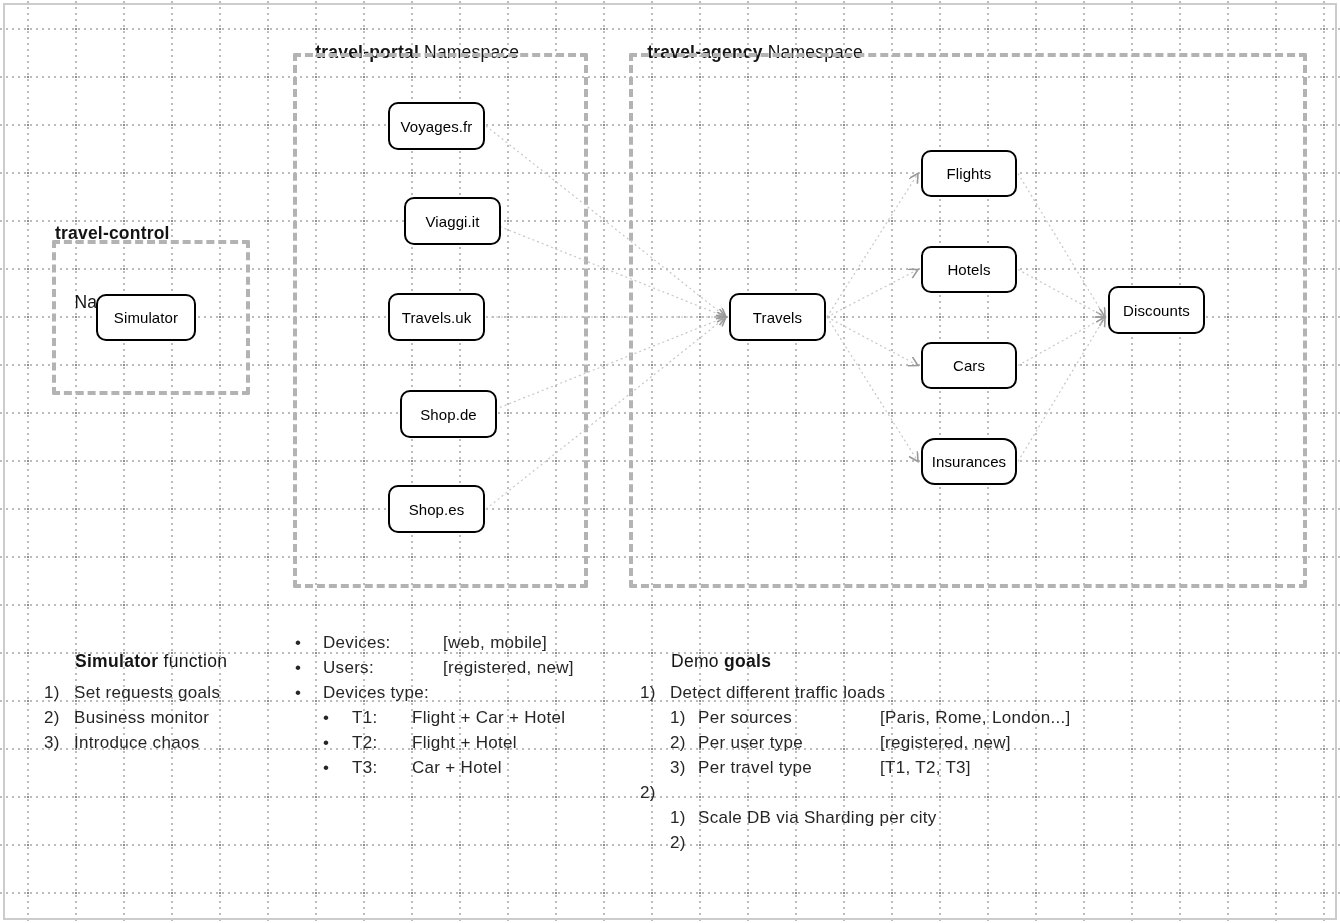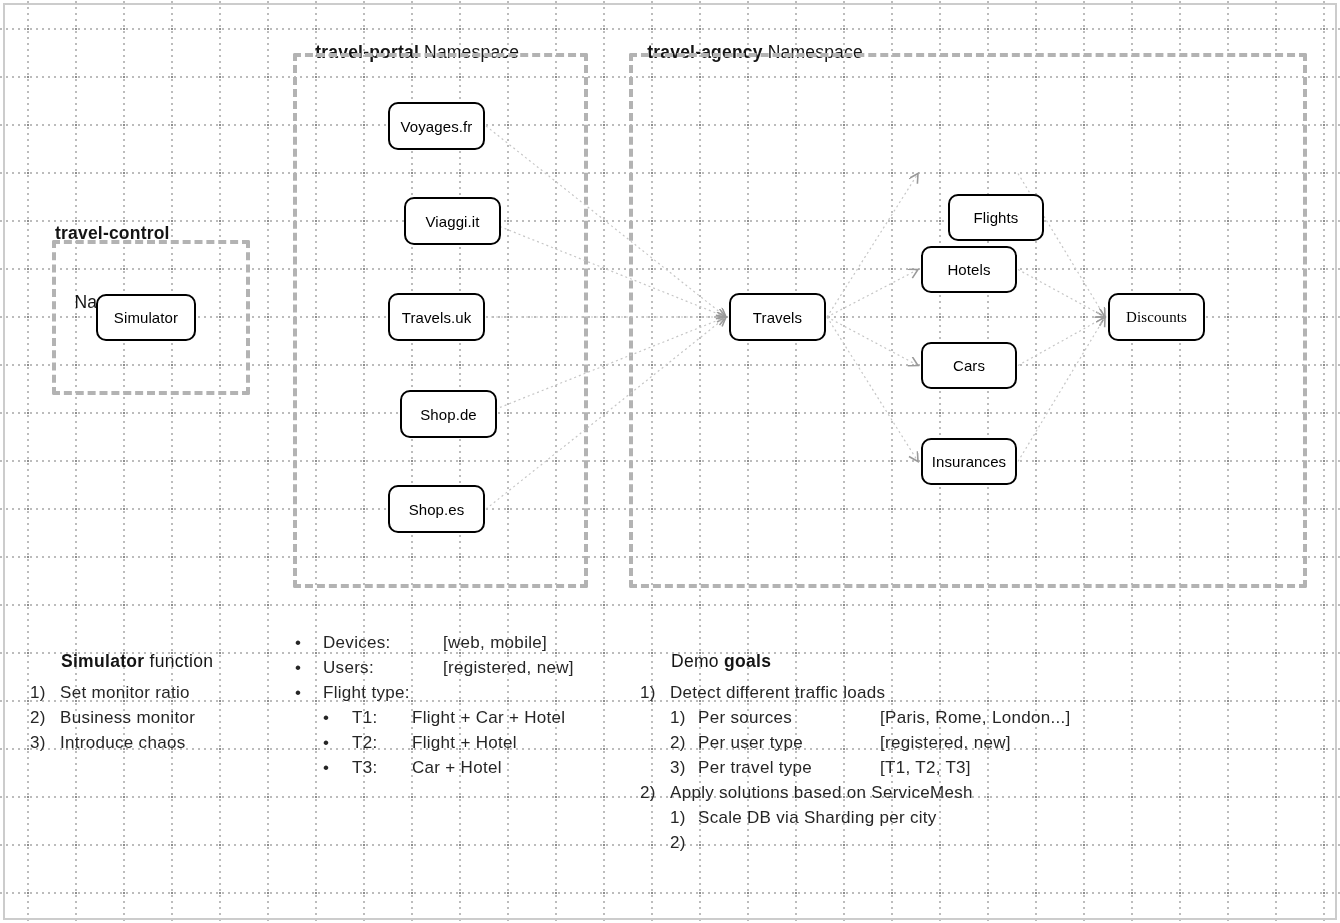--- a/index.html
+++ b/index.html
@@ -70,56 +70,56 @@
         <line x1="1018" y1="365.5" x2="1105" y2="317" stroke="#c6c6c6" stroke-width="1.2" stroke-dasharray="2 3" marker-end="url(#arrow)"></line>
         <line x1="1018" y1="461.5" x2="1105" y2="317" stroke="#c6c6c6" stroke-width="1.2" stroke-dasharray="2 3" marker-end="url(#arrow)"></line>
       </svg>
       <div class="node" style="left: 96px; top: 294px; width: 96px; height: 43px;">Simulator</div>
       <div class="node" style="left: 388px; top: 102px; width: 93px; height: 44px;">Voyages.fr</div>
       <div class="node" style="left: 388px; top: 197px; width: 93px; height: 44px; margin-left: 16px;">Viaggi.it</div>
       <div class="node" style="left: 388px; top: 293px; width: 93px; height: 44px;">Travels.uk</div>
       <div class="node" style="left: 388px; top: 390px; width: 93px; height: 44px; margin-left: 12px;">Shop.de</div>
       <div class="node" style="left: 388px; top: 485px; width: 93px; height: 44px;">Shop.es</div>
       <div class="node" style="left: 729px; top: 293px; width: 93px; height: 44px;">Travels</div>
-      <div class="node" style="left: 948px; top: 150px; width: 92px; height: 43px; margin-top: 44px;">Flights</div>
+      <div class="node" style="left: 921px; top: 150px; width: 92px; height: 43px;">Flights</div>
       <div class="node" style="left: 921px; top: 246px; width: 92px; height: 43px;">Hotels</div>
       <div class="node" style="left: 921px; top: 342px; width: 92px; height: 43px;">Cars</div>
-      <div class="node" style="left: 921px; top: 438px; width: 92px; height: 43px;">Insurances</div>
-      <div class="node" style="left: 1108px; top: 293px; width: 93px; height: 44px; font-family: Liberation Serif, serif;">Discounts</div>
+      <div class="node" style="left: 921px; top: 438px; width: 92px; height: 43px; border-radius: 14px;">Insurances</div>
+      <div class="node" style="left: 1108px; top: 286px; width: 93px; height: 44px;">Discounts</div>
     </div>
 
-  <div class="sec" style="left:30px;top:630px">
+  <div class="sec" style="left:44px;top:630px">
     <div class="sec-h">
       <span class="b">Simulator</span><span> function</span>
     </div>
     <div id="rows-sim">
-        <div class="row" style="padding-left: 0px;"><span class="marker" style="width: 30px;">1)</span><span class="lbl">Set monitor ratio</span></div>
+        <div class="row" style="padding-left: 0px;"><span class="marker" style="width: 30px;">1)</span><span class="lbl">Set requests goals</span></div>
         <div class="row" style="padding-left: 0px;"><span class="marker" style="width: 30px;">2)</span><span class="lbl">Business monitor</span></div>
         <div class="row" style="padding-left: 0px;"><span class="marker" style="width: 30px;">3)</span><span class="lbl">Introduce chaos</span></div>
       </div>
   </div>
 
   <div class="sec" style="left:295px;top:630px">
     <div id="rows-req">
         <div class="row" style="padding-left: 0px;"><span class="marker" style="width: 28px;">•</span><span class="lbl" style="width: 120px;">Devices:</span><span class="val">[web, mobile]</span></div>
         <div class="row" style="padding-left: 0px;"><span class="marker" style="width: 28px;">•</span><span class="lbl" style="width: 120px;">Users:</span><span class="val">[registered, new]</span></div>
-        <div class="row" style="padding-left: 0px;"><span class="marker" style="width: 28px;">•</span><span class="lbl">Flight type:</span></div>
+        <div class="row" style="padding-left: 0px;"><span class="marker" style="width: 28px;">•</span><span class="lbl">Devices type:</span></div>
         <div class="row" style="padding-left: 28px;"><span class="marker" style="width: 29px;">•</span><span class="lbl" style="width: 60px;">T1:</span><span class="val">Flight + Car + Hotel</span></div>
         <div class="row" style="padding-left: 28px;"><span class="marker" style="width: 29px;">•</span><span class="lbl" style="width: 60px;">T2:</span><span class="val">Flight + Hotel</span></div>
         <div class="row" style="padding-left: 28px;"><span class="marker" style="width: 29px;">•</span><span class="lbl" style="width: 60px;">T3:</span><span class="val">Car + Hotel</span></div>
       </div>
   </div>
 
   <div class="sec" style="left:640px;top:630px">
     <div class="sec-h">
       <span>Demo </span><span class="b">goals</span>
     </div>
     <div id="rows-goals">
         <div class="row" style="padding-left: 0px;"><span class="marker" style="width: 30px;">1)</span><span class="lbl">Detect different traffic loads</span></div>
         <div class="row" style="padding-left: 30px;"><span class="marker" style="width: 28px;">1)</span><span class="lbl" style="width: 182px;">Per sources</span><span class="val">[Paris, Rome, London...]</span></div>
         <div class="row" style="padding-left: 30px;"><span class="marker" style="width: 28px;">2)</span><span class="lbl" style="width: 182px;">Per user type</span><span class="val">[registered, new]</span></div>
         <div class="row" style="padding-left: 30px;"><span class="marker" style="width: 28px;">3)</span><span class="lbl" style="width: 182px;">Per travel type</span><span class="val">[T1, T2, T3]</span></div>
-        <div class="row" style="padding-left: 0px;"><span class="marker" style="width: 30px;">2)</span><span class="lbl">Apply solutions based on ServiceMesh</span></div>
+        <div class="row" style="padding-left: 0px;"><span class="marker" style="width: 30px;">2)</span></div>
         <div class="row" style="padding-left: 30px;"><span class="marker" style="width: 28px;">1)</span><span class="lbl">Scale DB via Sharding per city</span></div>
         <div class="row" style="padding-left: 30px;"><span class="marker" style="width: 28px;">2)</span></div>
       </div>
   </div>
 </div>
 
 </body></html>

